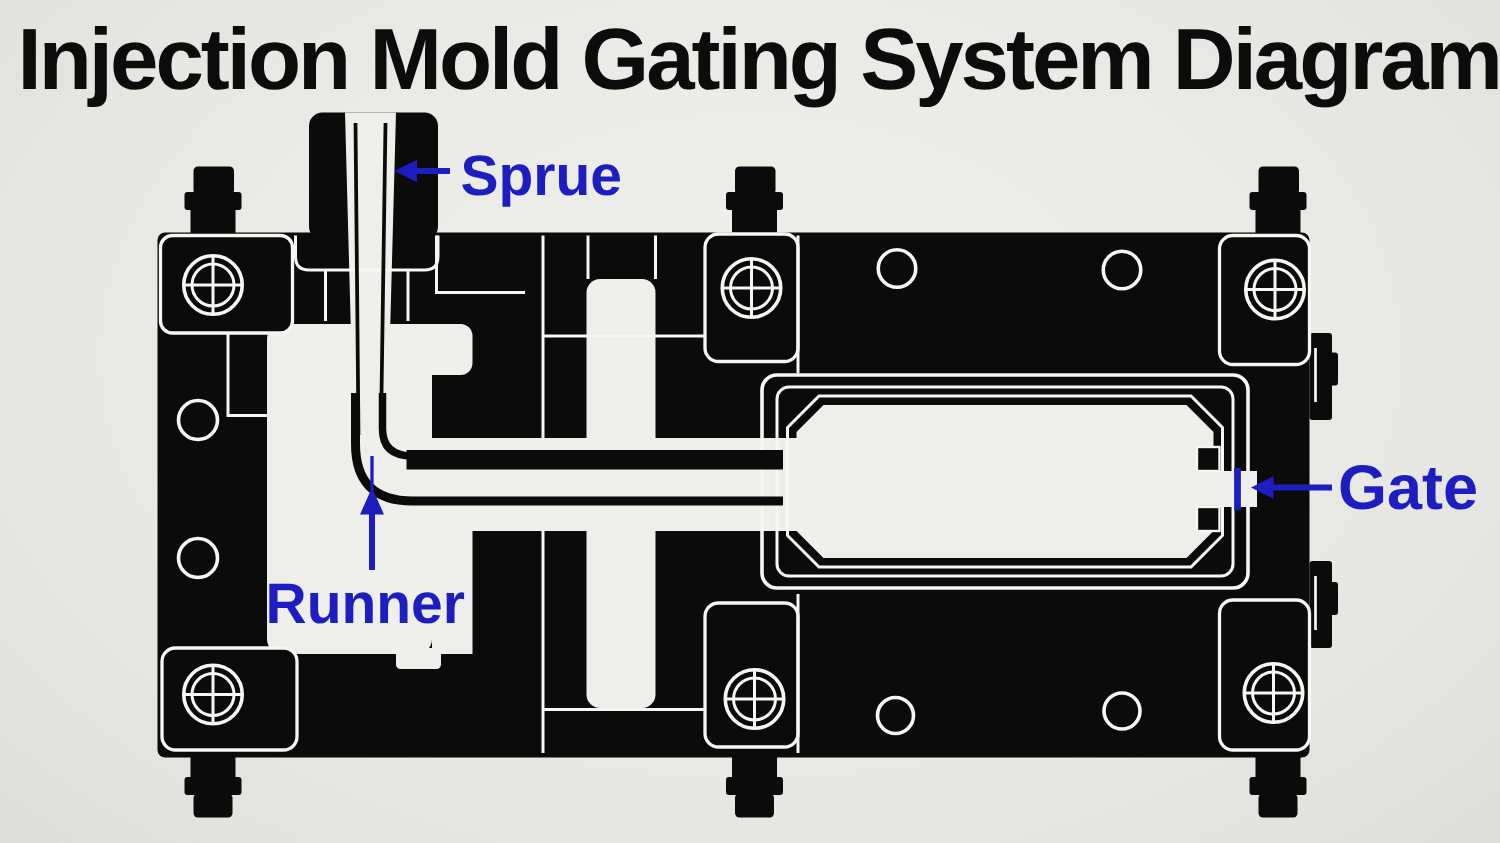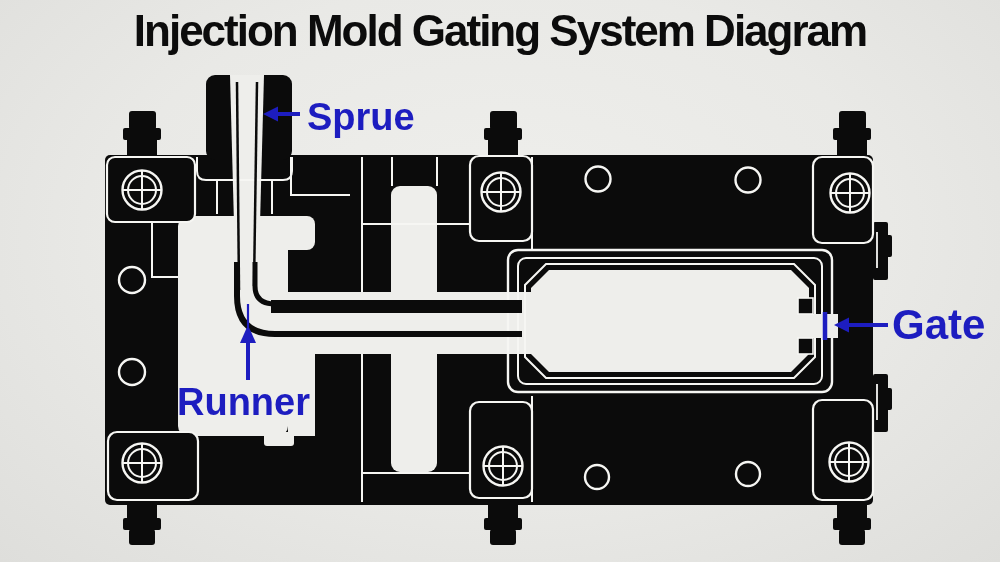--- a/index.html
+++ b/index.html
@@ -7,22 +7,22 @@
     width:1000px;height:562px;overflow:hidden;
     font-family:"Liberation Sans",sans-serif;
     background:#e9e9e6;
   }
   #stage{
     position:relative;width:1000px;height:562px;
     background:radial-gradient(ellipse at 50% 42%, #efefec 0%, #e9e9e6 55%, #dededb 100%);
   }
   #title{
     position:absolute;top:6px;left:0;width:1000px;
-    text-align:center;
-    font-size:44px;font-weight:700;letter-spacing:-2px;
+    text-align:right;
+    font-size:58px;font-weight:700;letter-spacing:-2px;
     color:#0c0c0c;
     white-space:nowrap;
   }
   #diagram{position:absolute;left:0;top:0;}
   .lbl{font:700 38px "Liberation Sans",sans-serif;}
   .lbl-lg{font:700 42px "Liberation Sans",sans-serif;}
 </style>
 </head>
 <body>
 

